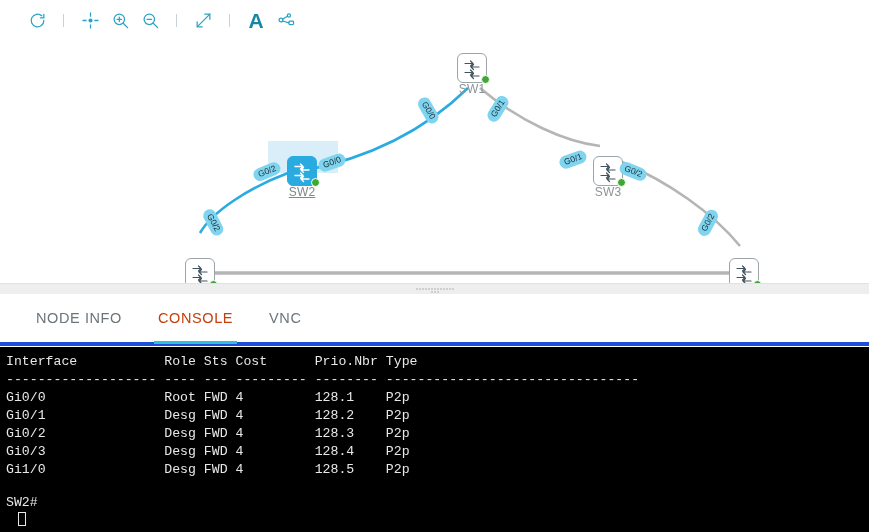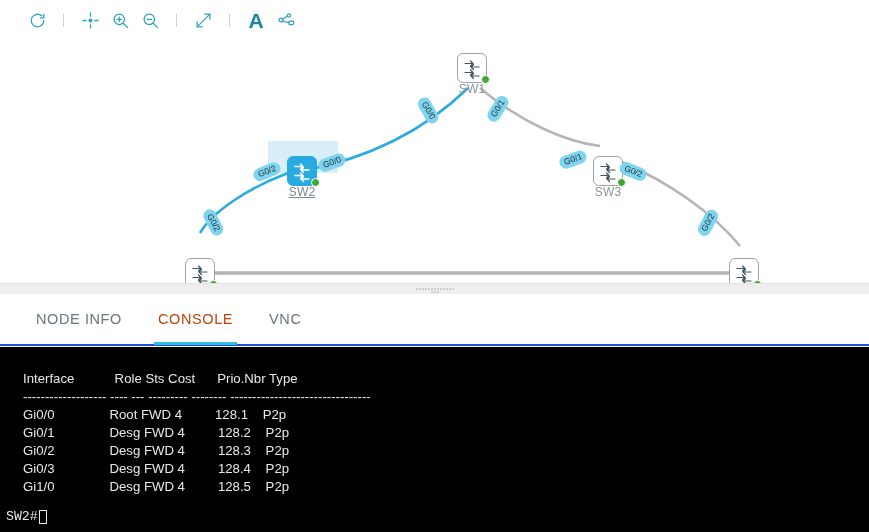--- a/index.html
+++ b/index.html
@@ -153,21 +153,21 @@
   #tabs {
     position: absolute;
     left: 0; top: 294px;
     width: 869px;
     height: 52px;
     background: #ffffff;
     display: flex;
     align-items: center;
     padding-left: 18px;
     box-sizing: border-box;
-    border-bottom: 2px solid #1d4ed8;
+    border-bottom: 4px solid #1d4ed8;
   }
   .tab {
     position: relative;
     height: 52px;
     display: flex;
     align-items: center;
     padding: 0 18px;
     font-size: 14.5px;
     letter-spacing: .6px;
     color: #6c757a;
@@ -187,40 +187,41 @@
   
   #console {
     position: absolute;
     left: 0; top: 347px;
     width: 869px;
     height: 185px;
     background: #000000;
     overflow: hidden;
   }
   #console-pre {
-    margin: 17px;
+    margin: 0;
     padding: 6px 0 0 6px;
     color: #e8e8e8;
-    font-family: Liberation Sans, sans-serif;
+    font-family: Liberation Mono, monospace;
     font-size: 13.2px;
     line-height: 18px;
     white-space: pre;
     letter-spacing: 0px;
   }
   #prompt-line {
     position: absolute;
     left: 6px;
     bottom: 6px;
     color: #e8e8e8;
     font-family: "Liberation Mono", "DejaVu Sans Mono", monospace;
     font-size: 13.2px;
     line-height: 18px;
     white-space: pre;
     display: flex;
     align-items: center;
+    flex-direction: column;
   }
   #cursor {
     display: inline-block;
     width: 8px;
     height: 14px;
     background: transparent;
     border: 1px solid #e8e8e8;
     box-sizing: border-box;
     margin-left: 1px;
   }

